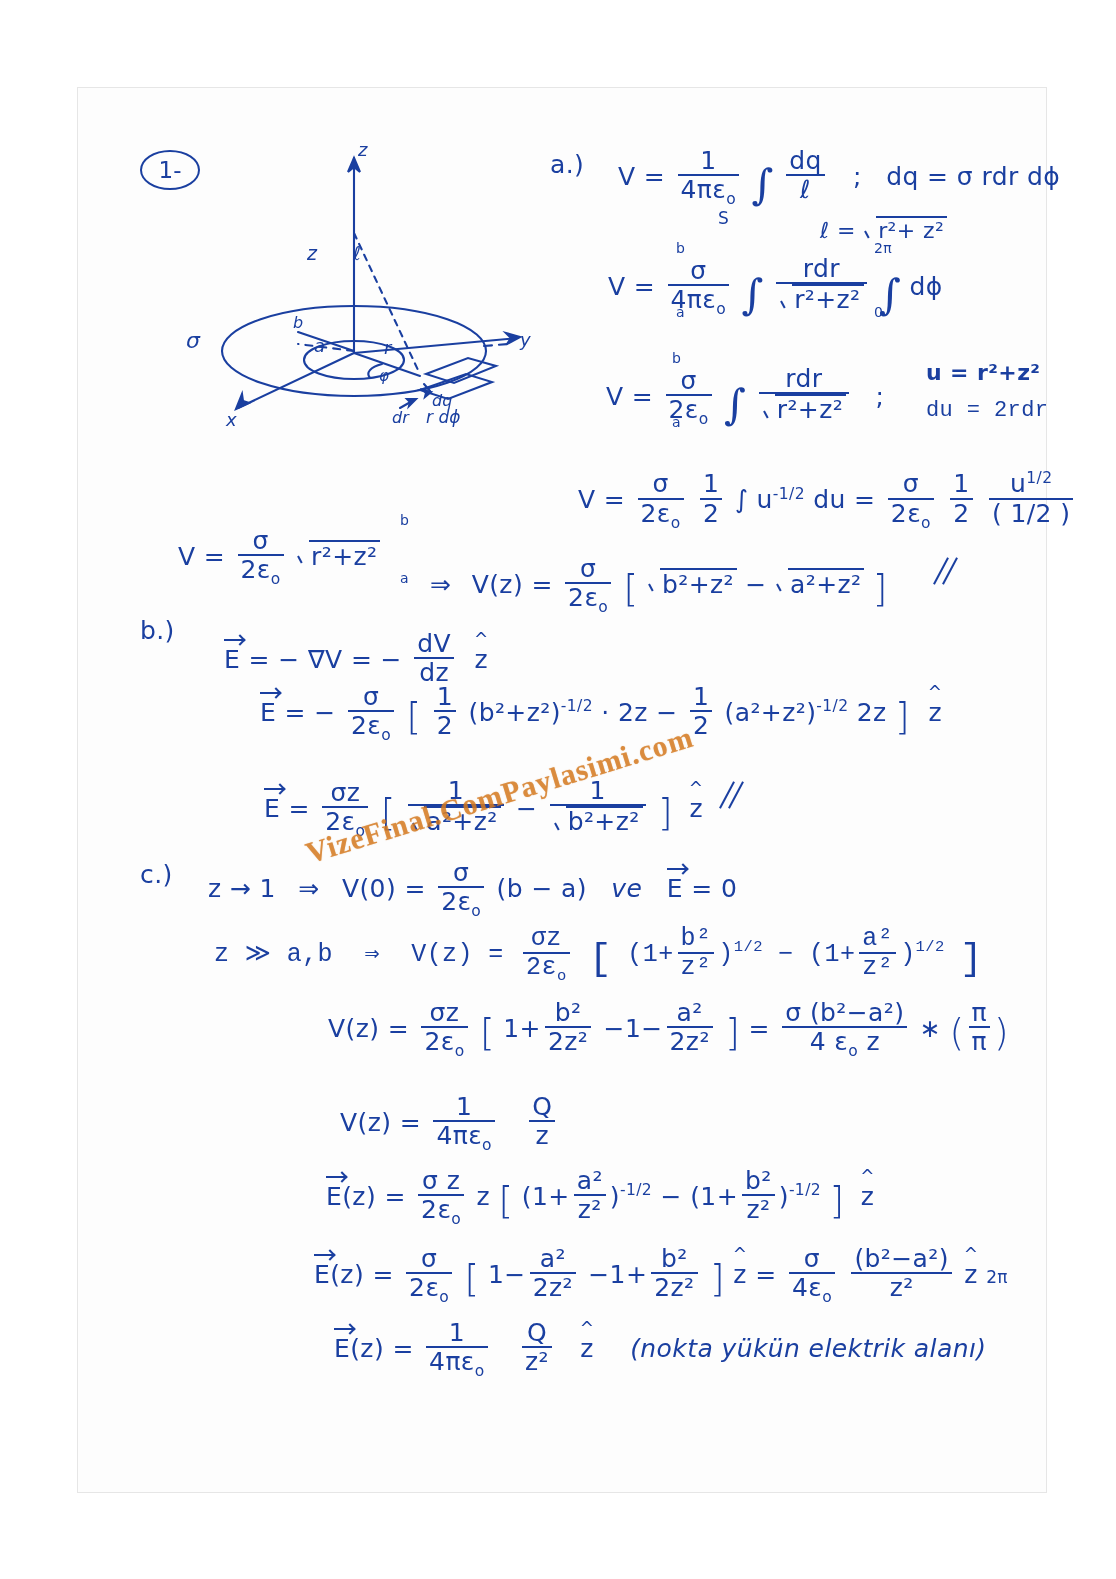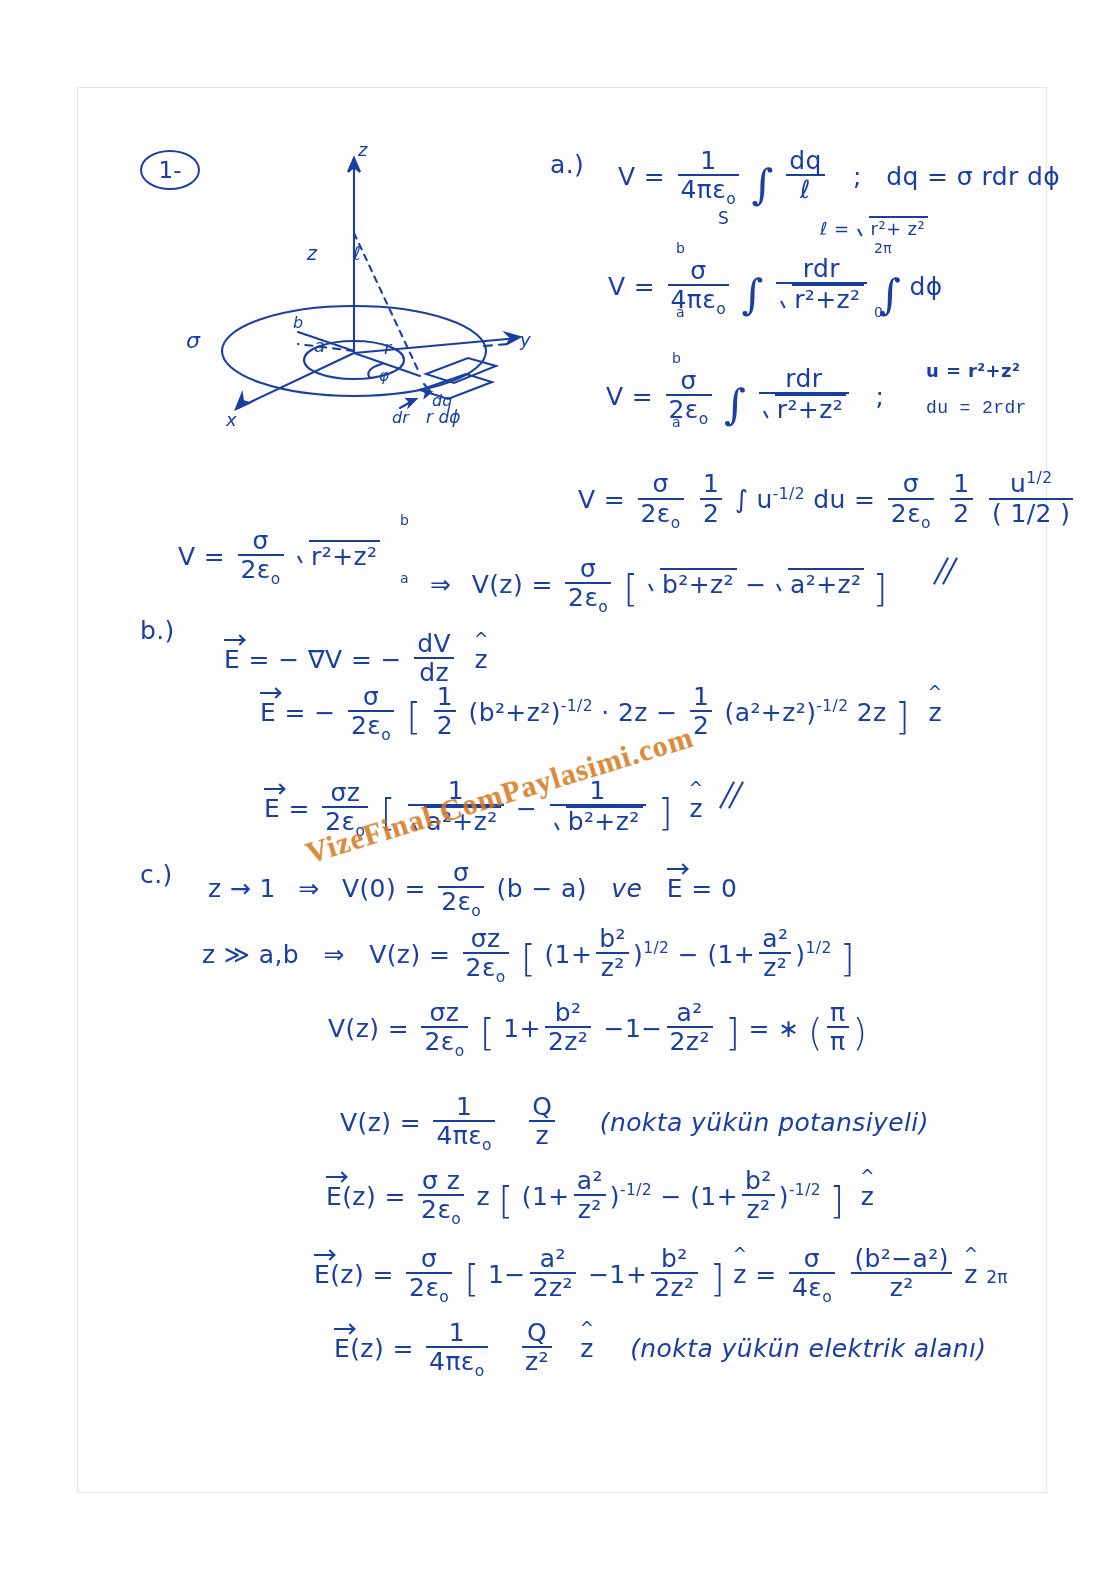--- a/index.html
+++ b/index.html
@@ -4,21 +4,21 @@
 <style>
   html,body{margin:0;padding:0;background:#ffffff;}
   body{width:1116px;height:1579px;font-family:"Liberation Serif",serif;}
   #page{position:relative;width:1116px;height:1579px;background:#ffffff;overflow:hidden;}
   #sheet{position:absolute;left:78px;top:88px;width:968px;height:1404px;background:#fdfdfd;
          box-shadow:0 0 0 1px #e6e6e6;}
   .ink{position:absolute;color:#1a3fa0;font-family:"DejaVu Sans",sans-serif;
        white-space:nowrap;letter-spacing:.4px;}
   .hand{font-style:italic;}
   .big{font-size:25px;}
-  .med{font-size:18px;}
+  .med{font-size:22px;}
   .sml{font-size:17px;}
   .xsml{font-size:14px;}
   .qnum{position:absolute;left:62px;top:62px;width:56px;height:36px;border:2.4px solid #1a3fa0;
         border-radius:50%;color:#1a3fa0;font-size:23px;display:flex;align-items:center;
         justify-content:center;font-family:"DejaVu Sans",sans-serif;}
   
   .fr{display:inline-block;vertical-align:-0.55em;text-align:center;margin:0 4px;}
   .fr .n{display:block;padding:0 3px;line-height:1.05;}
   .fr .d{display:block;border-top:2px solid #1a3fa0;padding:0 3px;line-height:1.15;}
   .sq{display:inline-block;position:relative;padding-left:11px;margin-left:2px;}
@@ -228,49 +228,49 @@
       <span>z → 1</span>
       <span style="margin:0 14px">⇒</span>
       <span>V(0) =</span>
       <span class="fr"><span class="n">σ</span><span class="d"><span>2ε</span><sub>o</sub></span></span>
       <span>(b − a)</span>
       <span class="hand" style="margin:0 16px">ve</span>
       <span class="vec">E</span>
       <span>= 0</span>
     </div>
 
-    <div class="ink big" style="left:124px;top:838px;">
+    <div class="ink big" style="left:136px;top:838px;font-family:Liberation Mono, monospace;">
       <span>z ≫ a,b</span>
       <span style="margin:0 16px">⇒</span>
       <span>V(z) =</span>
       <span class="fr"><span class="n">σz</span><span class="d"><span>2ε</span><sub>o</sub></span></span>
       <span class="brk">[</span>
       <span>(1+</span><span class="fr"><span class="n">b²</span><span class="d">z²</span></span><span>)</span><sup>1/2</sup>
       <span>−</span>
       <span>(1+</span><span class="fr"><span class="n">a²</span><span class="d">z²</span></span><span>)</span><sup>1/2</sup>
       <span class="brk">]</span>
     </div>
 
     <div class="ink big" style="left:250px;top:912px;">
       <span>V(z) =</span>
       <span class="fr"><span class="n">σz</span><span class="d"><span>2ε</span><sub>o</sub></span></span>
       <span class="brk">[</span>
       <span>1+</span><span class="fr"><span class="n">b²</span><span class="d">2z²</span></span>
       <span>−1−</span><span class="fr"><span class="n">a²</span><span class="d">2z²</span></span>
       <span class="brk">]</span>
       <span>=</span>
+      <span class="fr"><span class="n">σ (b²−a²)</span><span class="d"><span>4 ε</span><sub>o</sub> <span>z</span></span></span>
       <span>∗</span>
       <span class="brk">(</span><span class="fr"><span class="n">π</span><span class="d">π</span></span><span class="brk">)</span>
     </div>
 
     <div class="ink big" style="left:262px;top:1006px;">
       <span>V(z) =</span>
       <span class="fr"><span class="n">1</span><span class="d"><span>4πε</span><sub>o</sub></span></span>
       <span class="fr" style="margin-left:22px"><span class="n">Q</span><span class="d">z</span></span>
-      <span class="hand" style="margin-left:32px">(nokta yükün potansiyeli)</span>
     </div>
 
     <div class="ink big" style="left:248px;top:1080px;">
       <span class="vec">E</span><span>(z) =</span>
       <span class="fr"><span class="n">σ z</span><span class="d"><span>2ε</span><sub>o</sub></span></span>
       <span>z</span>
       <span class="brk">[</span>
       <span>(1+</span><span class="fr"><span class="n">a²</span><span class="d">z²</span></span><span>)</span><sup>-1/2</sup>
       <span>−</span>
       <span>(1+</span><span class="fr"><span class="n">b²</span><span class="d">z²</span></span><span>)</span><sup>-1/2</sup>

